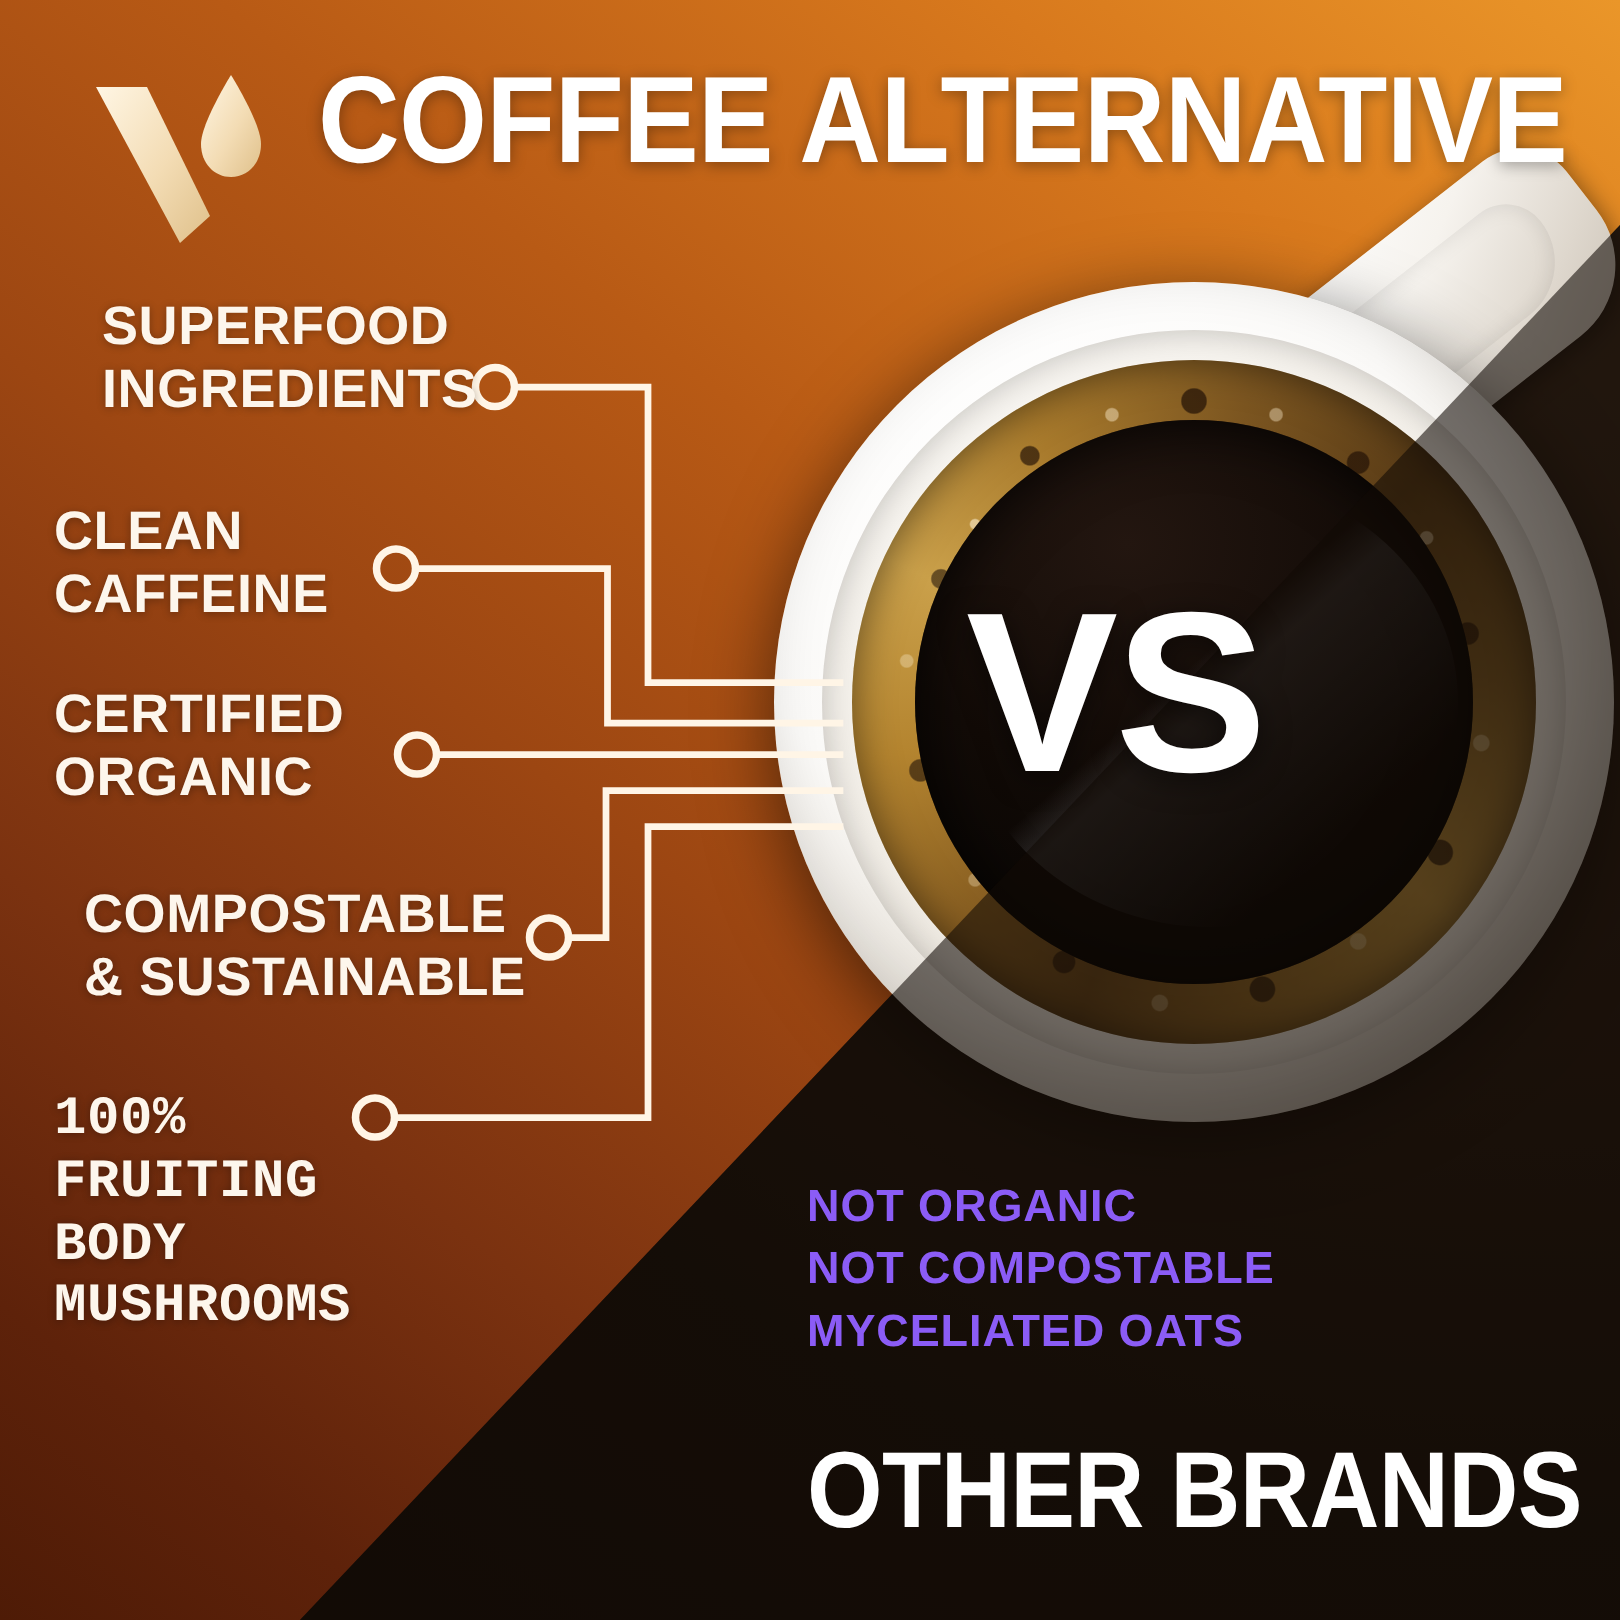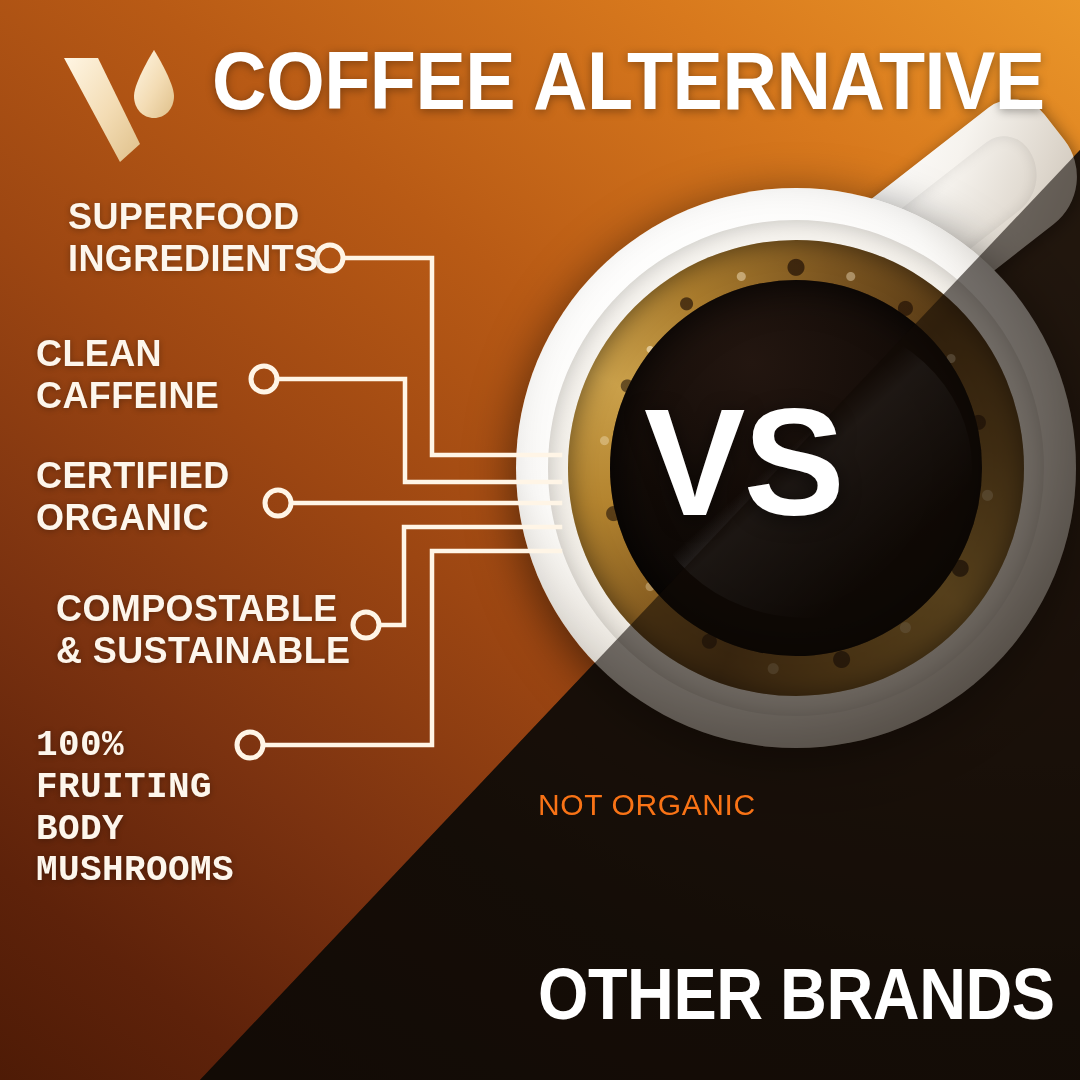--- a/index.html
+++ b/index.html
@@ -196,23 +196,23 @@
     font-weight:700;
     letter-spacing:-2px;
     line-height:1;
     text-shadow:0 4px 20px rgba(0,0,0,.5);
   }
 
   
   #cons {
     position:absolute;
     left:538px; top:784px;
-    color:#f97316;
+    color:#8b5cf6;
     font-size:30px;
-    font-weight:400;
+    font-weight:700;
     line-height:1.38;
     letter-spacing:.6px;
     text-transform:uppercase;
   }
   #cons div { white-space:nowrap; }
 
   
   #other-brands {
     position:absolute;
     left:538px; top:958px;
@@ -293,17 +293,19 @@
 &amp; SUSTAINABLE</div>
   <div class="feature" id="feat-4">100%
 FRUITING
 BODY
 MUSHROOMS</div>
 
   <div id="vs">VS</div>
 
   <div id="cons">
     <div>NOT ORGANIC</div>
+    <div>NOT COMPOSTABLE</div>
+    <div>MYCELIATED OATS</div>
   </div>
 
   <div id="other-brands">OTHER BRANDS</div>
 
 </div>
 
 </body></html>

